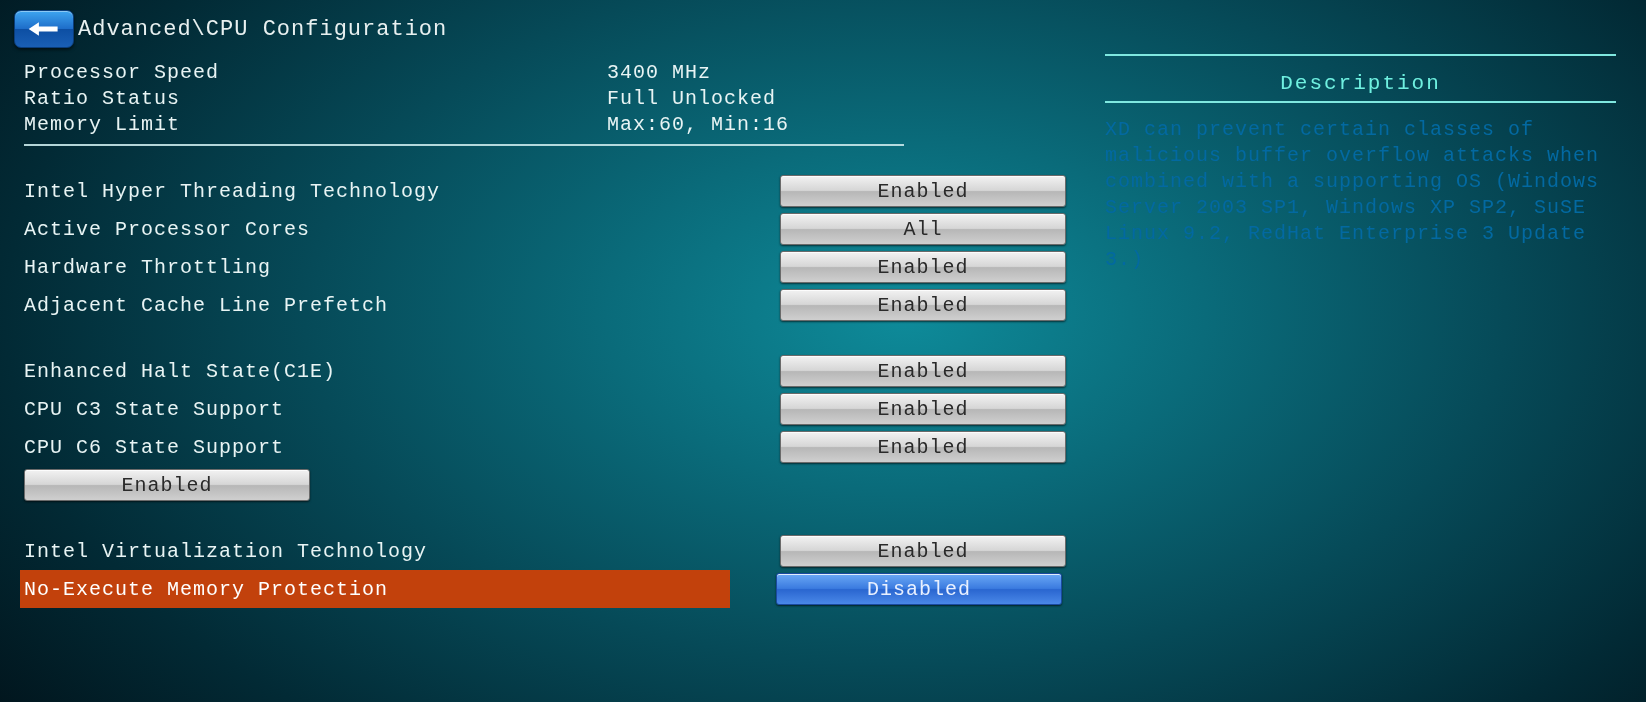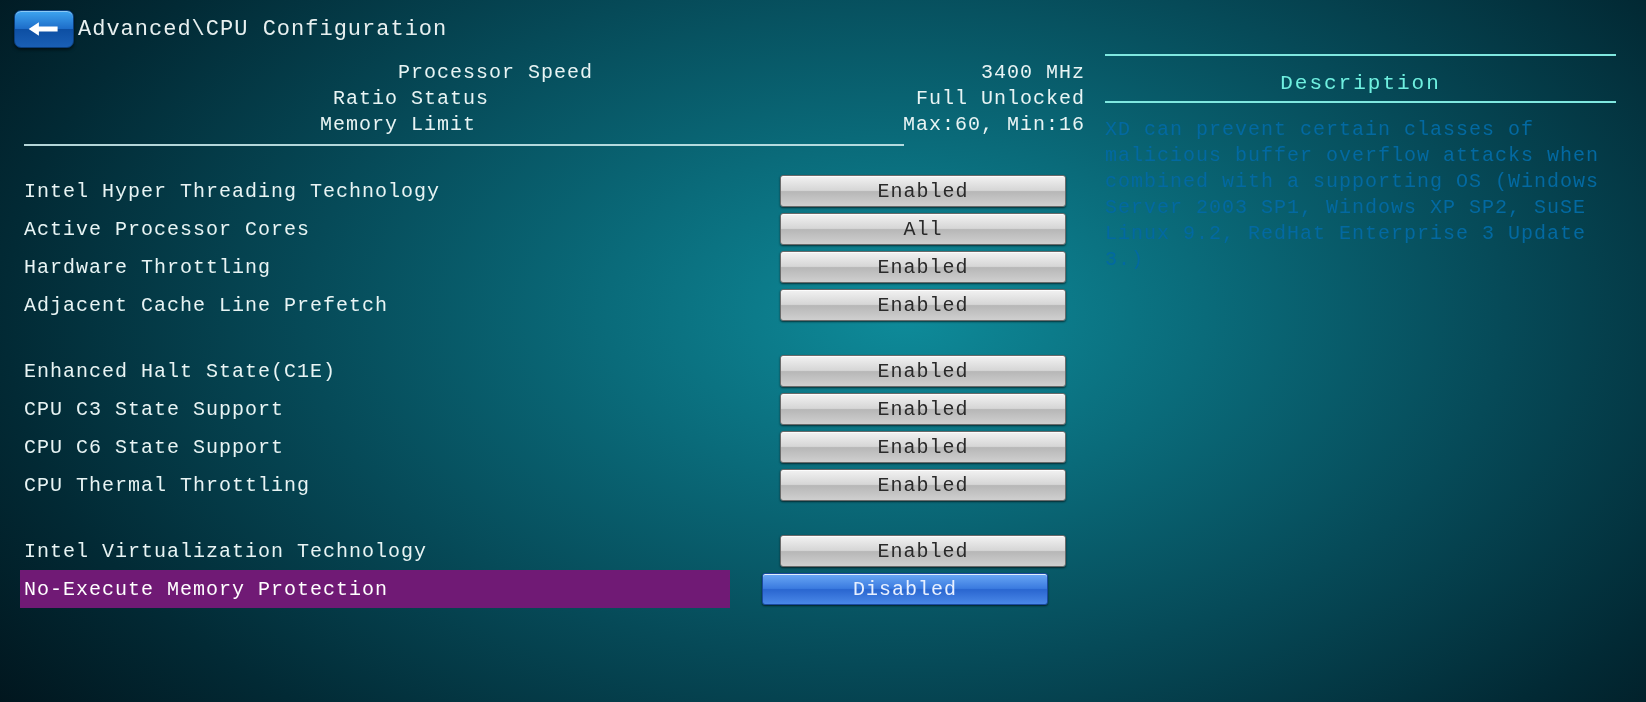--- a/index.html
+++ b/index.html
@@ -50,21 +50,20 @@
     flex: 0 0 1085px;
     padding-left: 24px;
     box-sizing: border-box;
   }
   .info-block {
     margin-top: 6px;
   }
   .info-row {
     display: flex;
     line-height: 26px;
-    justify-content: flex-end;
   }
   .info-label { flex: 0 0 583px; }
   .info-value { }
   .hr {
     border: none;
     border-top: 2px solid #c8e8ea;
     margin: 6px 0 0 0;
     width: 880px;
     opacity: .9;
   }
@@ -79,25 +78,25 @@
   .setting-row.spacer { height: 28px; }
   .setting-label {
     flex: 0 0 756px;
     padding-right: 10px;
     box-sizing: border-box;
     height: 100%;
     display: flex;
     align-items: center;
   }
   .setting-label.selected {
-    background: #701a75;
+    background: #c2410c;
     color: #ffffff;
     width: 710px;
     flex: 0 0 710px;
-    margin-right: 32px;
+    margin-right: 46px;
     padding-left: 4px;
     margin-left: -4px;
   }
   .value-btn {
     width: 284px;
     height: 30px;
     background: linear-gradient(#f2f2f2, #d6d6d6 48%, #b7b7b7 52%, #cfcfcf);
     border: 1px solid #6a6a6a;
     border-radius: 3px;
     box-shadow: inset 0 1px 0 rgba(255,255,255,.8), 0 1px 2px rgba(0,0,0,.6);
@@ -201,21 +200,20 @@
           </div>
           <div class="setting-row">
             <div class="setting-label">CPU C3 State Support</div>
             <div class="value-btn">Enabled</div>
           </div>
           <div class="setting-row">
             <div class="setting-label">CPU C6 State Support</div>
             <div class="value-btn">Enabled</div>
           </div>
           <div class="setting-row">
-            <div class="setting-label">CPU Thermal Throttling</div>
             <div class="value-btn">Enabled</div>
           </div>
           <div class="setting-row spacer"></div>
           <div class="setting-row">
             <div class="setting-label">Intel Virtualization Technology</div>
             <div class="value-btn">Enabled</div>
           </div>
           <div class="setting-row">
             <div class="setting-label selected">No-Execute Memory Protection</div>
             <div class="value-btn selected">Disabled</div>

